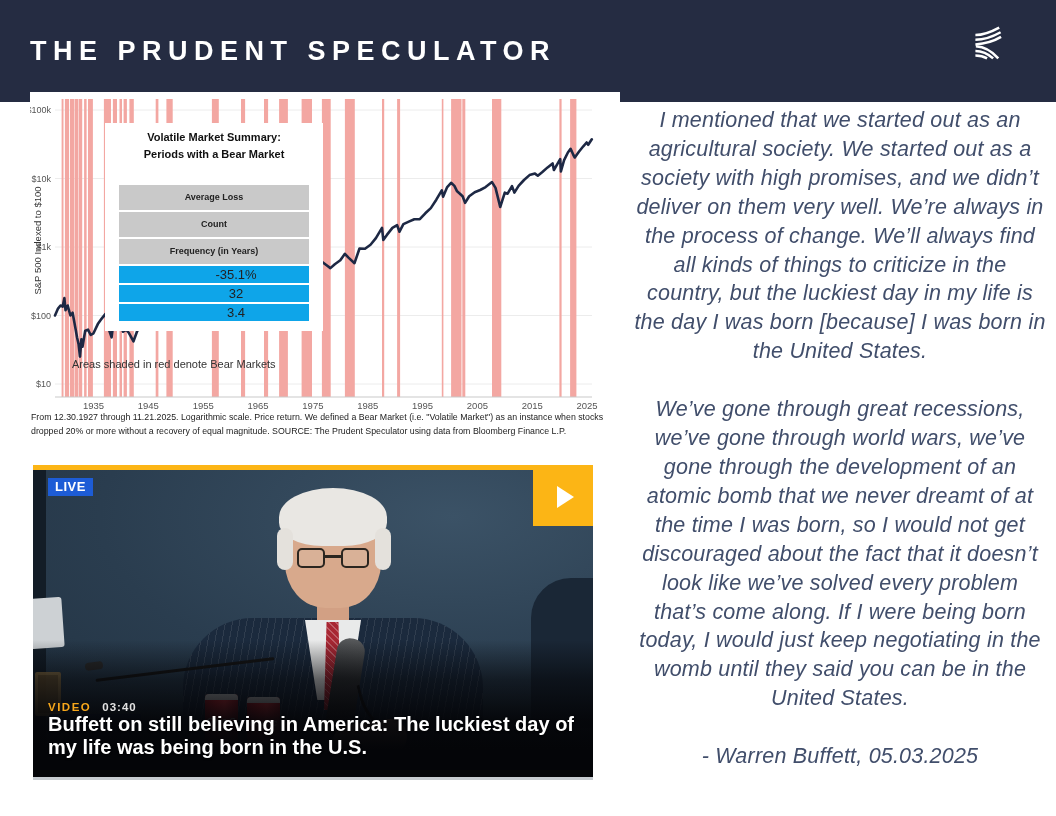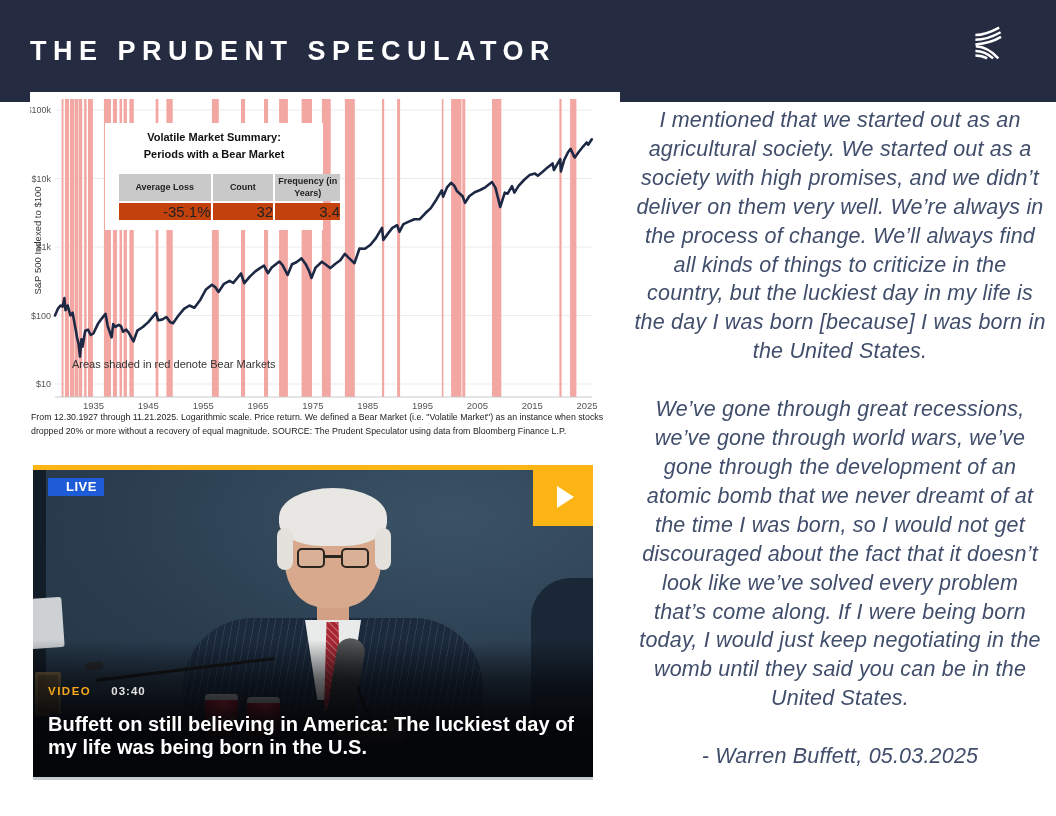--- a/index.html
+++ b/index.html
@@ -15,25 +15,25 @@
 
   
   .chart-section{position:absolute;left:30px;top:92px;width:590px;height:352px;background:#fff;}
   .chart-svg{position:absolute;left:0;top:0;width:590px;height:350px;}
   .chart-svg text{font-family:"Liberation Sans",sans-serif;}
   .ylabel{position:absolute;left:-55px;top:142px;width:126px;height:13px;
         transform:rotate(-90deg);font-size:9.5px;color:#333;text-align:center;white-space:nowrap;}
   .summary-box{position:absolute;left:75px;top:31px;width:218px;background:#ffffff;
         padding:6px 14px 10px 14px;}
   .summary-title{font-size:11px;font-weight:bold;color:#111;text-align:center;line-height:1.5;}
-  .summary-grid{margin-top:12px;display:grid;grid-template-columns:1fr 1fr 1fr;gap:2px;}
+  .summary-grid{margin-top:23px;display:grid;grid-template-columns:1fr;gap:2px;}
   .summary-grid .hcell{background:#c9c9c9;font-size:9px;font-weight:bold;color:#222;
         min-height:25px;display:flex;align-items:center;justify-content:center;text-align:center;
         line-height:1.3;padding:2px;}
-  .summary-grid .vcell{background:#c2410c;font-size:15px;color:#222;min-height:17px;
+  .summary-grid .vcell{background:#0ea5e9;font-size:13px;color:#222;min-height:17px;
         display:flex;align-items:center;justify-content:center;padding-left:44px;}
   .chart-annotation{position:absolute;left:42px;top:266px;font-size:11px;color:#333;}
   .chart-caption{position:absolute;left:1px;top:318px;width:588px;font-size:8.8px;
         color:#222;line-height:1.6;}
 
   
   .video{position:absolute;left:33px;top:465px;width:560px;height:315px;background:#10181f;
         overflow:hidden;cursor:pointer;}
   .photo{position:absolute;left:0;top:5px;right:0;bottom:0;
         background:radial-gradient(140% 120% at 75% 15%, #3b5266 0%, #2a3d4f 45%, #1d2c3a 100%);
@@ -89,25 +89,25 @@
   .photo .can .script{position:absolute;left:2px;top:22px;width:29px;height:12px;color:#fff;
         font-size:8px;font-style:italic;font-weight:bold;overflow:hidden;}
   .photo .can1{left:172px;top:224px;}
   .photo .can2{left:214px;top:227px;}
   .video-topbar{position:absolute;left:0;top:0;width:100%;height:5px;background:#fcb515;z-index:5;}
   .play-btn{position:absolute;right:0;top:2px;width:60px;height:59px;background:#fcb515;z-index:6;
         display:flex;align-items:center;justify-content:center;cursor:pointer;}
   .play-tri{width:0;height:0;border-left:17px solid #ffffff;border-top:11px solid transparent;
         border-bottom:11px solid transparent;margin-left:4px;}
   .live-badge{position:absolute;left:15px;top:13px;background:#1d5cd6;color:#fff;font-weight:bold;
-        font-size:13px;padding:1px 7px 2px 18px;z-index:4;letter-spacing:.5px;}
+        font-size:13px;padding:1px 7px 2px 7px;z-index:4;letter-spacing:.5px;}
   .video-overlay{position:absolute;left:0;bottom:0;width:100%;height:140px;z-index:2;
         background:linear-gradient(180deg,rgba(4,5,8,0) 0%,rgba(4,5,8,.6) 28%,rgba(4,5,8,.95) 58%,#040508 78%);}
   .video-text{position:absolute;left:15px;right:12px;bottom:20px;z-index:3;}
-  .video-meta{display:flex;align-items:baseline;gap:20px;margin-bottom:16px;}
+  .video-meta{display:flex;align-items:baseline;gap:11px;margin-bottom:0;}
   .video-kicker{color:#f7a71b;font-weight:bold;font-size:11.5px;letter-spacing:1.5px;}
   .video-duration{color:#e2e2e2;font-weight:bold;font-size:11.5px;letter-spacing:1px;}
   .video-headline{color:#ffffff;font-weight:bold;font-size:20px;line-height:1.18;
         text-shadow:0 1px 2px rgba(0,0,0,.8);}
   .video-bottom-strip{position:absolute;left:0;bottom:0;width:100%;height:3px;background:#c6cbd0;z-index:7;}
 
   
   .quote-section{position:absolute;left:633px;top:90px;width:414px;color:#414e6b;
         font-style:italic;text-align:center;font-size:21.5px;line-height:1.345;letter-spacing:.2px;}
   .quote-section p{margin:16px 0 29px 0;}

